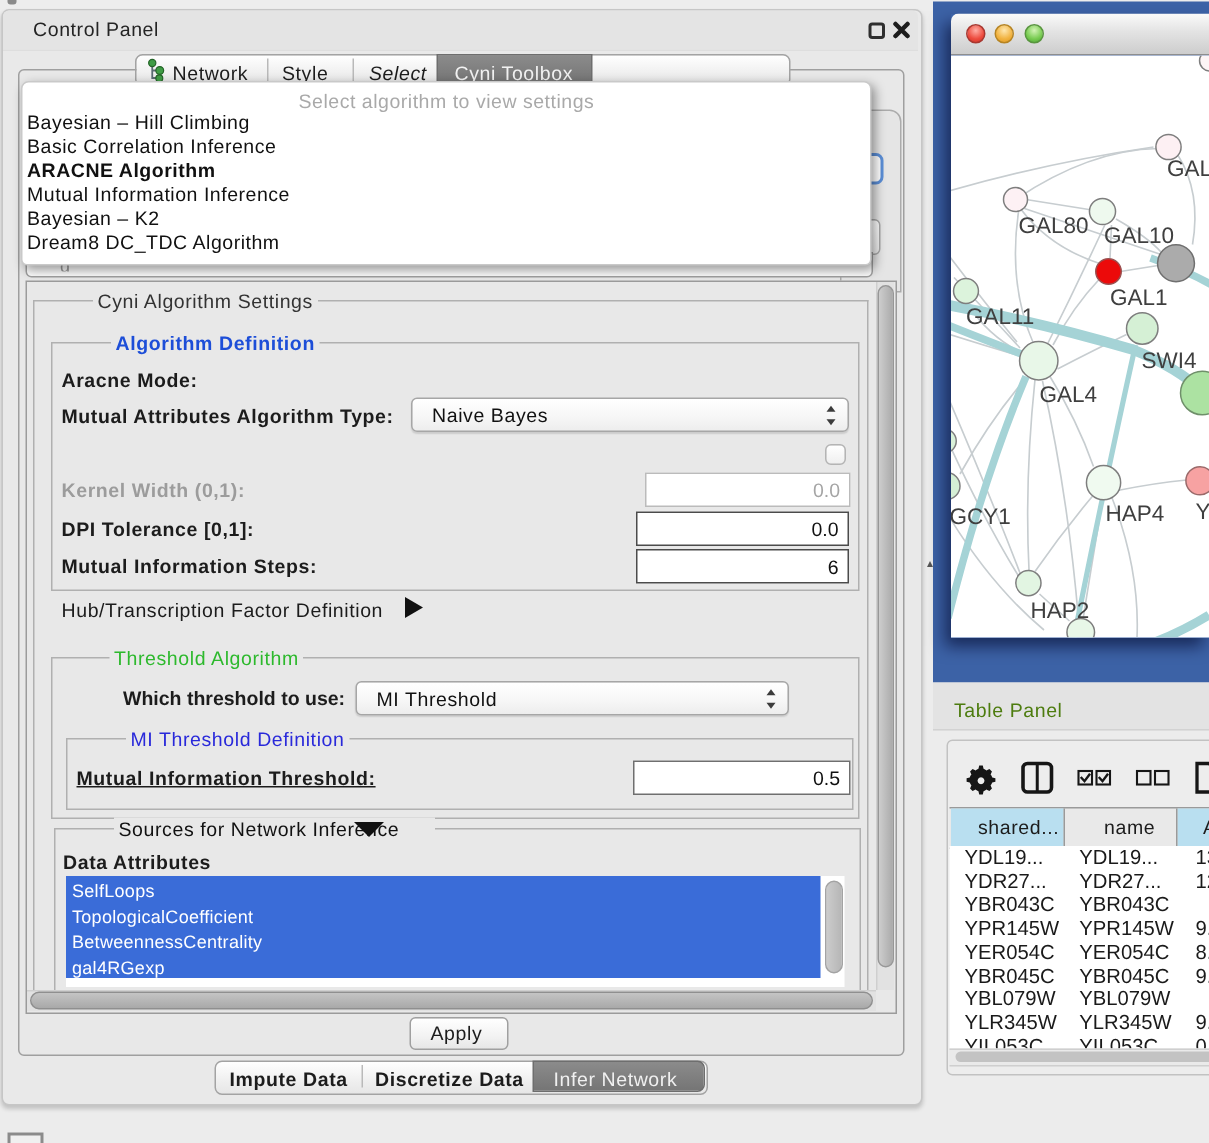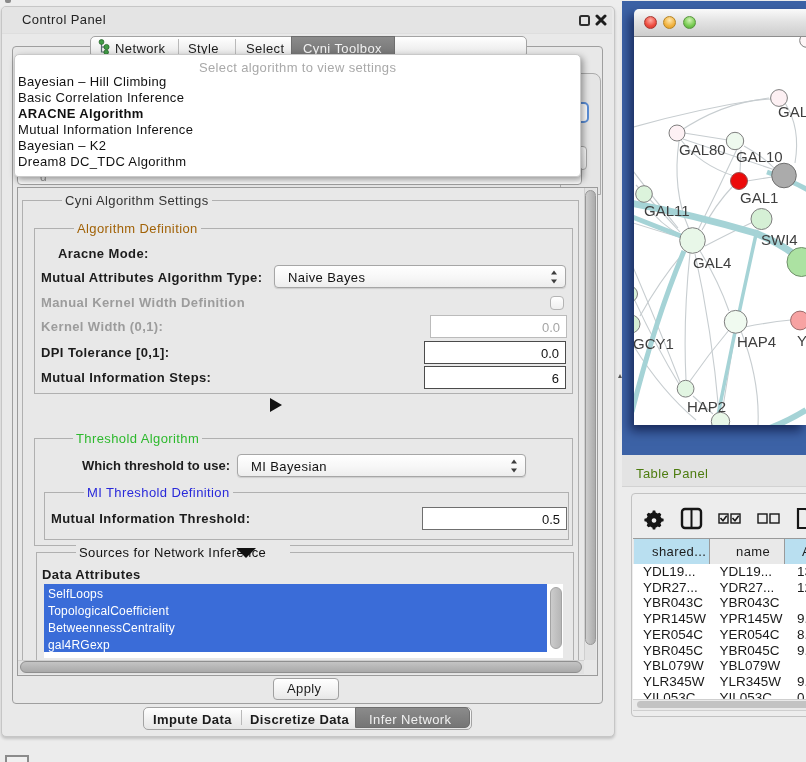--- a/index.html
+++ b/index.html
@@ -44,80 +44,80 @@
 
   <svg class="abs" style="left:97px;top:38px;" width="14" height="17" viewBox="0 0 14 17">
     <path d="M4.5 5 V14 H8" fill="none" stroke="#5a6a72" stroke-width="1.2"></path>
     <path d="M4.5 9 H8" fill="none" stroke="#5a6a72" stroke-width="1.2"></path>
     <circle cx="4.5" cy="4" r="2.4" fill="#3f9c45" stroke="#246428" stroke-width="0.8"></circle>
     <circle cx="9.5" cy="9" r="2.6" fill="#3f9c45" stroke="#246428" stroke-width="0.8"></circle>
     <circle cx="9.2" cy="14.2" r="2.3" fill="#3f9c45" stroke="#246428" stroke-width="0.8"></circle>
   </svg>
   <div class="lbl" style="left:115px;top:41px;">Network</div>
   <div class="lbl" style="left:188px;top:41px;">Style</div>
-  <div class="lbl" style="left:246px;top:41px;">Select</div>
+  <div class="lbl" style="left:246px;top:41px;font-style:italic;">Select</div>
   <div class="lbl" style="left:303px;top:41px;color:#f2f2f2;">Cyni Toolbox</div>
   <div class="lbl" style="left:396px;top:41px;margin-top:12px;">jActiveMNodules</div>
 
   <div class="abs" style="left:560px;top:73px;width:39px;height:120px;border:1px solid #ababab;border-radius:0 8px 0 0;background:#e5e5e5;"></div>
   <div class="abs" style="left:572px;top:102px;width:13px;height:17px;border:2.5px solid #5b8ed6;border-radius:5px;background:#fff;"></div>
   <div class="abs" style="left:568px;top:146px;width:17px;height:22px;border:1px solid #a8a8a8;border-radius:4px;background:linear-gradient(#fff,#ececec);"></div>
 
   <div class="abs" style="left:17px;top:187px;width:579px;height:487px;border:1px solid #9b9b9b;background:#e8e8e8;"></div>
 
   <div class="abs" style="left:17px;top:168px;width:563px;height:15px;background:#fdfdfd;border:1px solid #a0a0a0;border-radius:0 0 4px 4px;"></div>
   <div class="abs" style="left:40px;top:170px;width:330px;height:11px;overflow:hidden;font-size:12px;color:#9a9a9a;">g</div>
 
   <div class="gbox" style="left:22px;top:200px;width:555px;height:459px;border-bottom:none;"></div>
   <div class="gleg" style="left:26px;top:193px;color:#333;">Cyni Algorithm Settings</div>
 
   <div class="gbox" style="left:34px;top:228px;width:537px;height:164px;"></div>
-  <div class="gleg" style="left:38px;top:221px;color:#a16207;">Algorithm Definition</div>
-
-  <div class="lbl bold" style="left:41px;top:246px;margin-left:17px;">Aracne Mode:</div>
+  <div class="gleg" style="left:38px;top:221px;color:#1d4ed8;font-weight:bold;">Algorithm Definition</div>
+
+  <div class="lbl bold" style="left:41px;top:246px;">Aracne Mode:</div>
 
   <div class="lbl bold" style="left:41px;top:270px;">Mutual Attributes Algorithm Type:</div>
   <div class="combo" style="left:274px;top:265px;width:290px;height:21px;text-align:right;">
       <span class="ct">Naive Bayes</span>
       <span class="stepper"></span>
     </div>
 
-  <div class="lbl bold" style="left:41px;top:295px;color:#9c9c9c;">Manual Kernel Width Definition</div>
   <div class="abs" style="left:550px;top:296px;width:12px;height:12px;border:1.5px solid #b4b4b4;border-radius:4px;background:linear-gradient(#ffffff,#efefef);"></div>
 
   <div class="lbl bold" style="left:41px;top:319px;color:#9c9c9c;">Kernel Width (0,1):</div>
   <div class="tfield" style="left:430px;top:315px;width:135px;height:21px;border:1px solid #bbbbbb;color:#a5a5a5;">
       <span>0.0</span>
     </div>
 
   <div class="lbl bold" style="left:41px;top:345px;">DPI Tolerance [0,1]:</div>
   <div class="tfield" style="left:424px;top:341px;width:140px;height:21px;border:1.5px solid #4b4b4b;color:#111;">
       <span>0.0</span>
     </div>
 
   <div class="lbl bold" style="left:41px;top:370px;text-align:right;">Mutual Information Steps:</div>
   <div class="tfield" style="left:424px;top:366px;width:140px;height:21px;border:1.5px solid #4b4b4b;color:#111;">
       <span>6</span>
     </div>
 
+  <div class="lbl" style="left:41px;top:399px;">Hub/Transcription Factor Definition</div>
   <div class="abs" style="left:270px;top:398px;width:0;height:0;border-top:7px solid transparent;border-bottom:7px solid transparent;border-left:12px solid #111;"></div>
 
   <div class="gbox" style="left:34px;top:438px;width:537px;height:106px;"></div>
   <div class="gleg" style="left:37px;top:431px;color:#2db92d;">Threshold Algorithm</div>
 
   <div class="lbl bold" style="left:82px;top:458px;letter-spacing:0;">Which threshold to use:</div>
   <div class="combo" style="left:237px;top:454px;width:287px;height:21px;">
-      <span class="ct">MI Bayesian</span>
+      <span class="ct">MI Threshold</span>
       <span class="stepper"></span>
     </div>
 
   <div class="gbox" style="left:44px;top:492px;width:523px;height:46px;"></div>
   <div class="gleg" style="left:48px;top:485px;color:#2929da;">MI Threshold Definition</div>
 
-  <div class="lbl bold" style="left:51px;top:511px;">Mutual Information Threshold:</div>
+  <div class="lbl bold" style="left:51px;top:511px;text-decoration:underline;">Mutual Information Threshold:</div>
   <div class="tfield" style="left:422px;top:507px;width:143px;height:21px;border:1px solid #6f6f6f;color:#111;">
       <span>0.5</span>
     </div>
 
   <div class="gbox" style="left:36px;top:552px;width:536px;height:107px;border-bottom:none;"></div>
   <div class="gleg" style="left:40px;top:545px;color:#111;padding-right:24px;">Sources for Network Inference</div>
   <div class="abs" style="left:236px;top:548px;width:0;height:0;border-left:10px solid transparent;border-right:10px solid transparent;border-top:10px solid #111;"></div>
 
   <div class="lbl bold" style="left:42px;top:567px;">Data Attributes</div>
 

